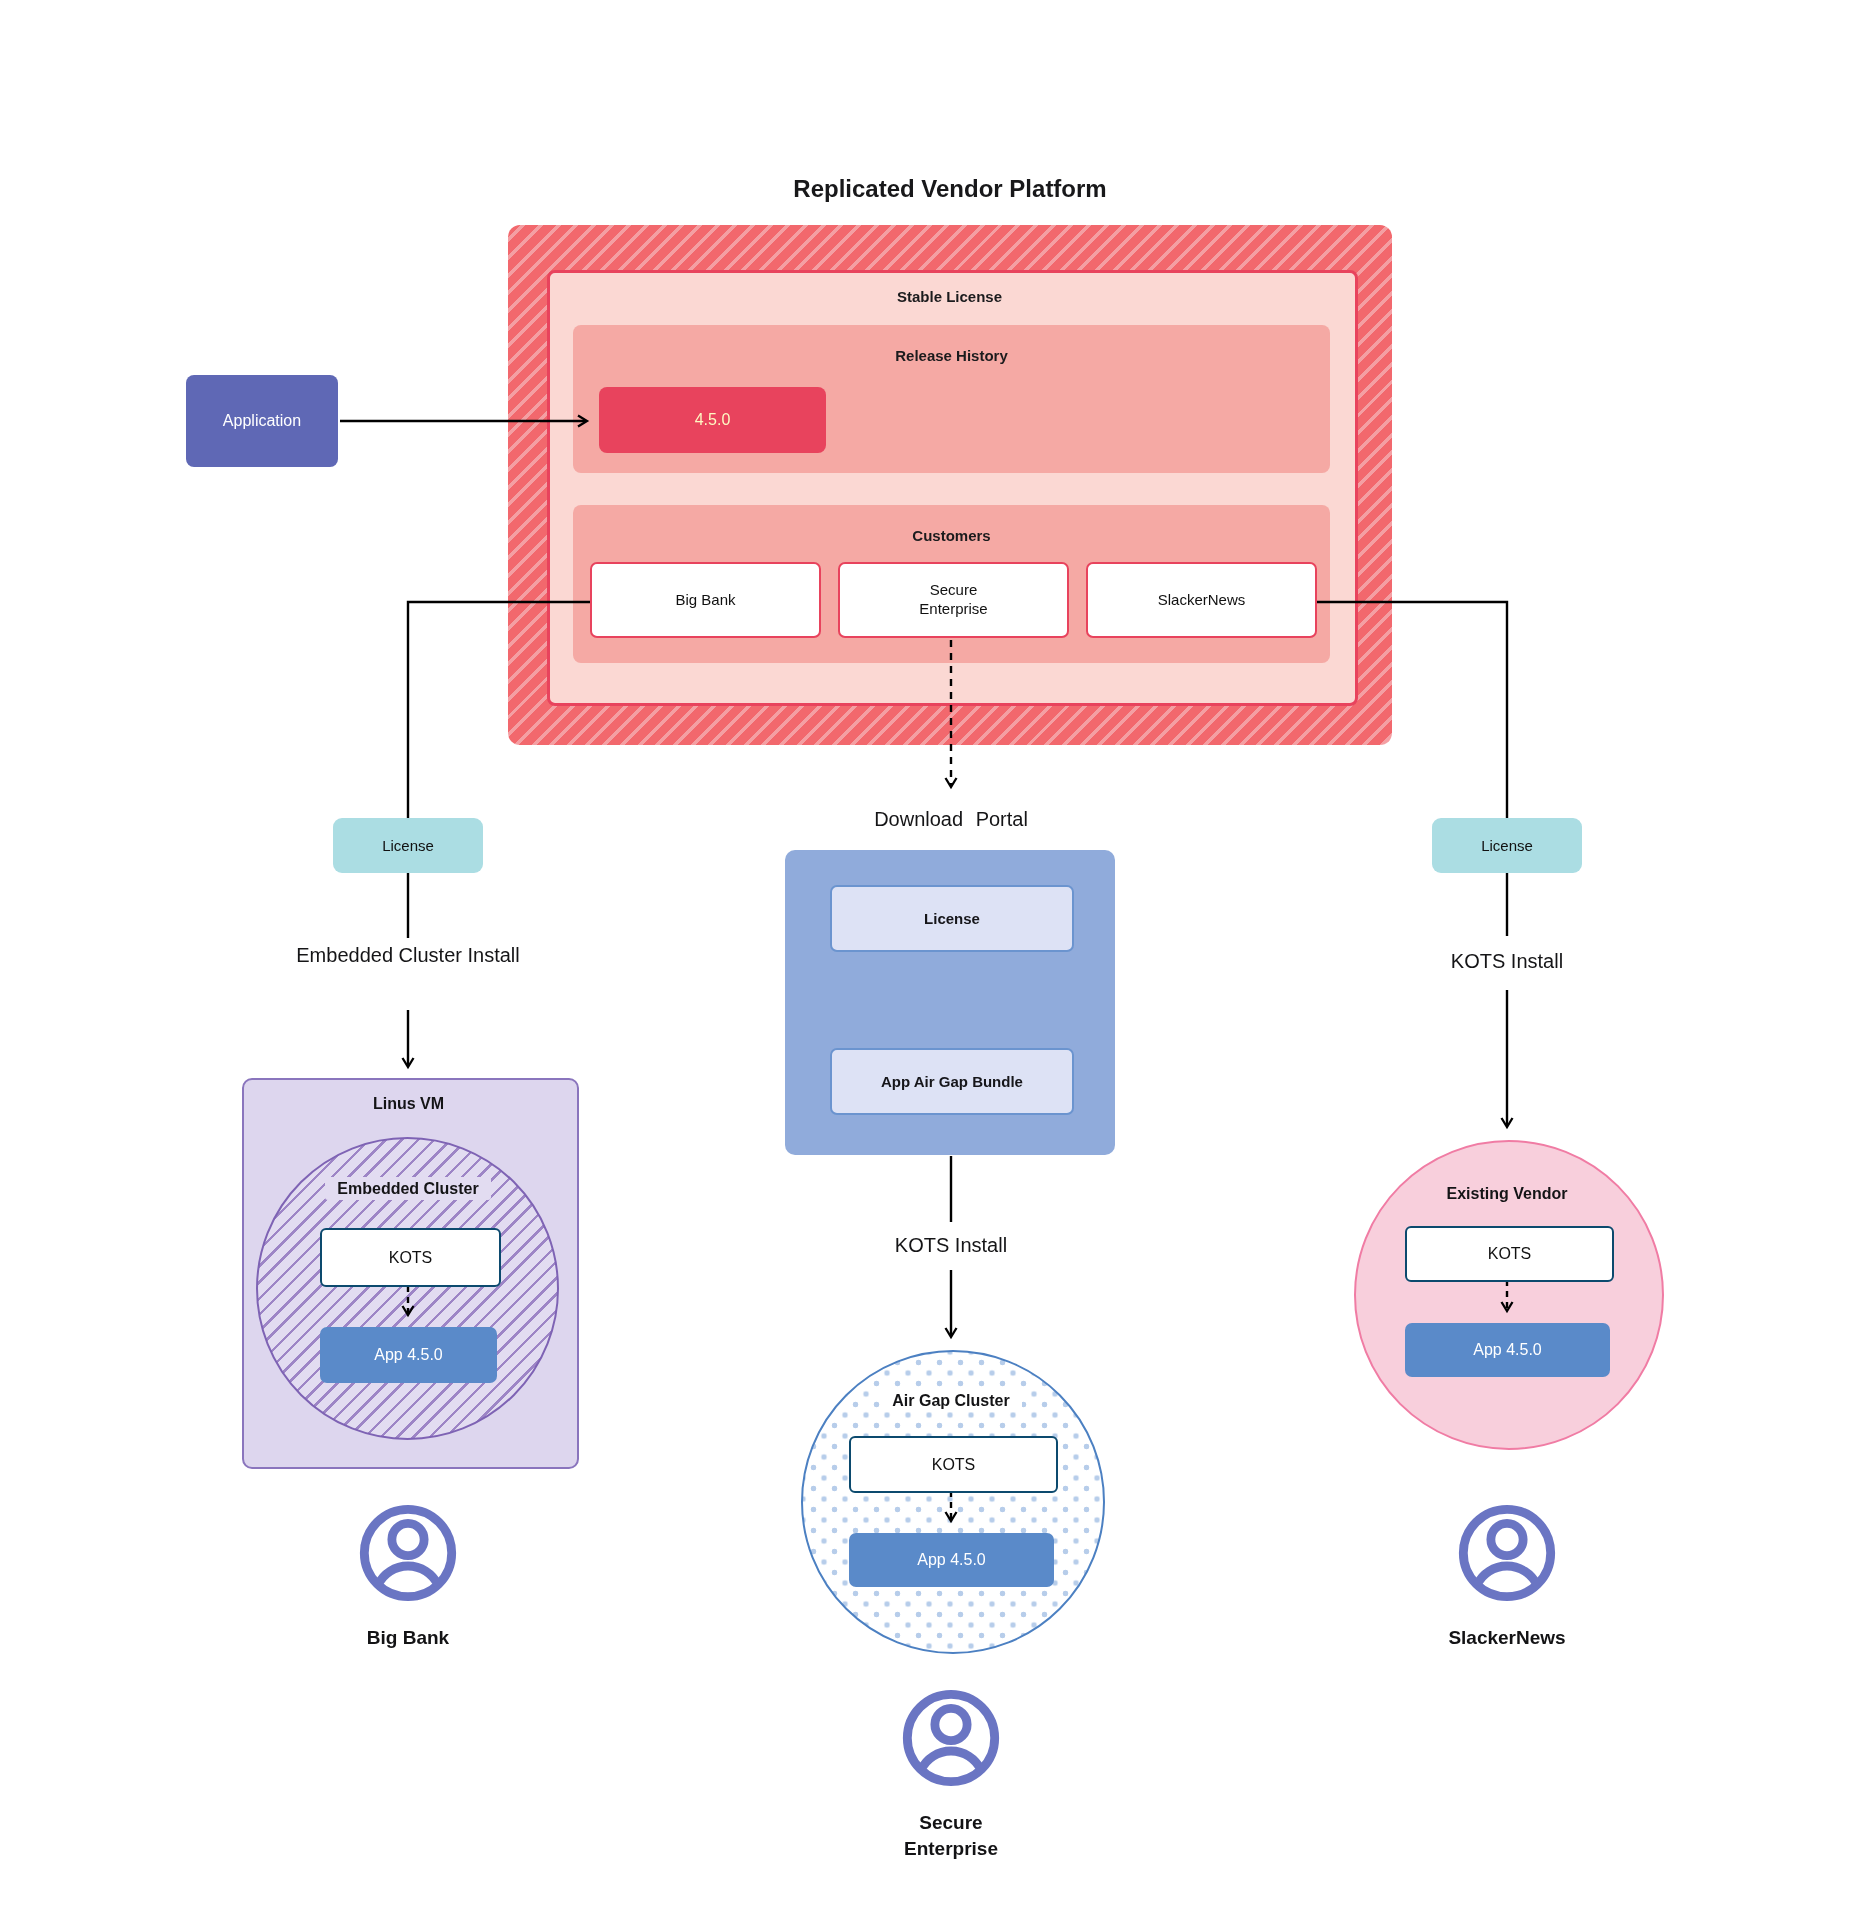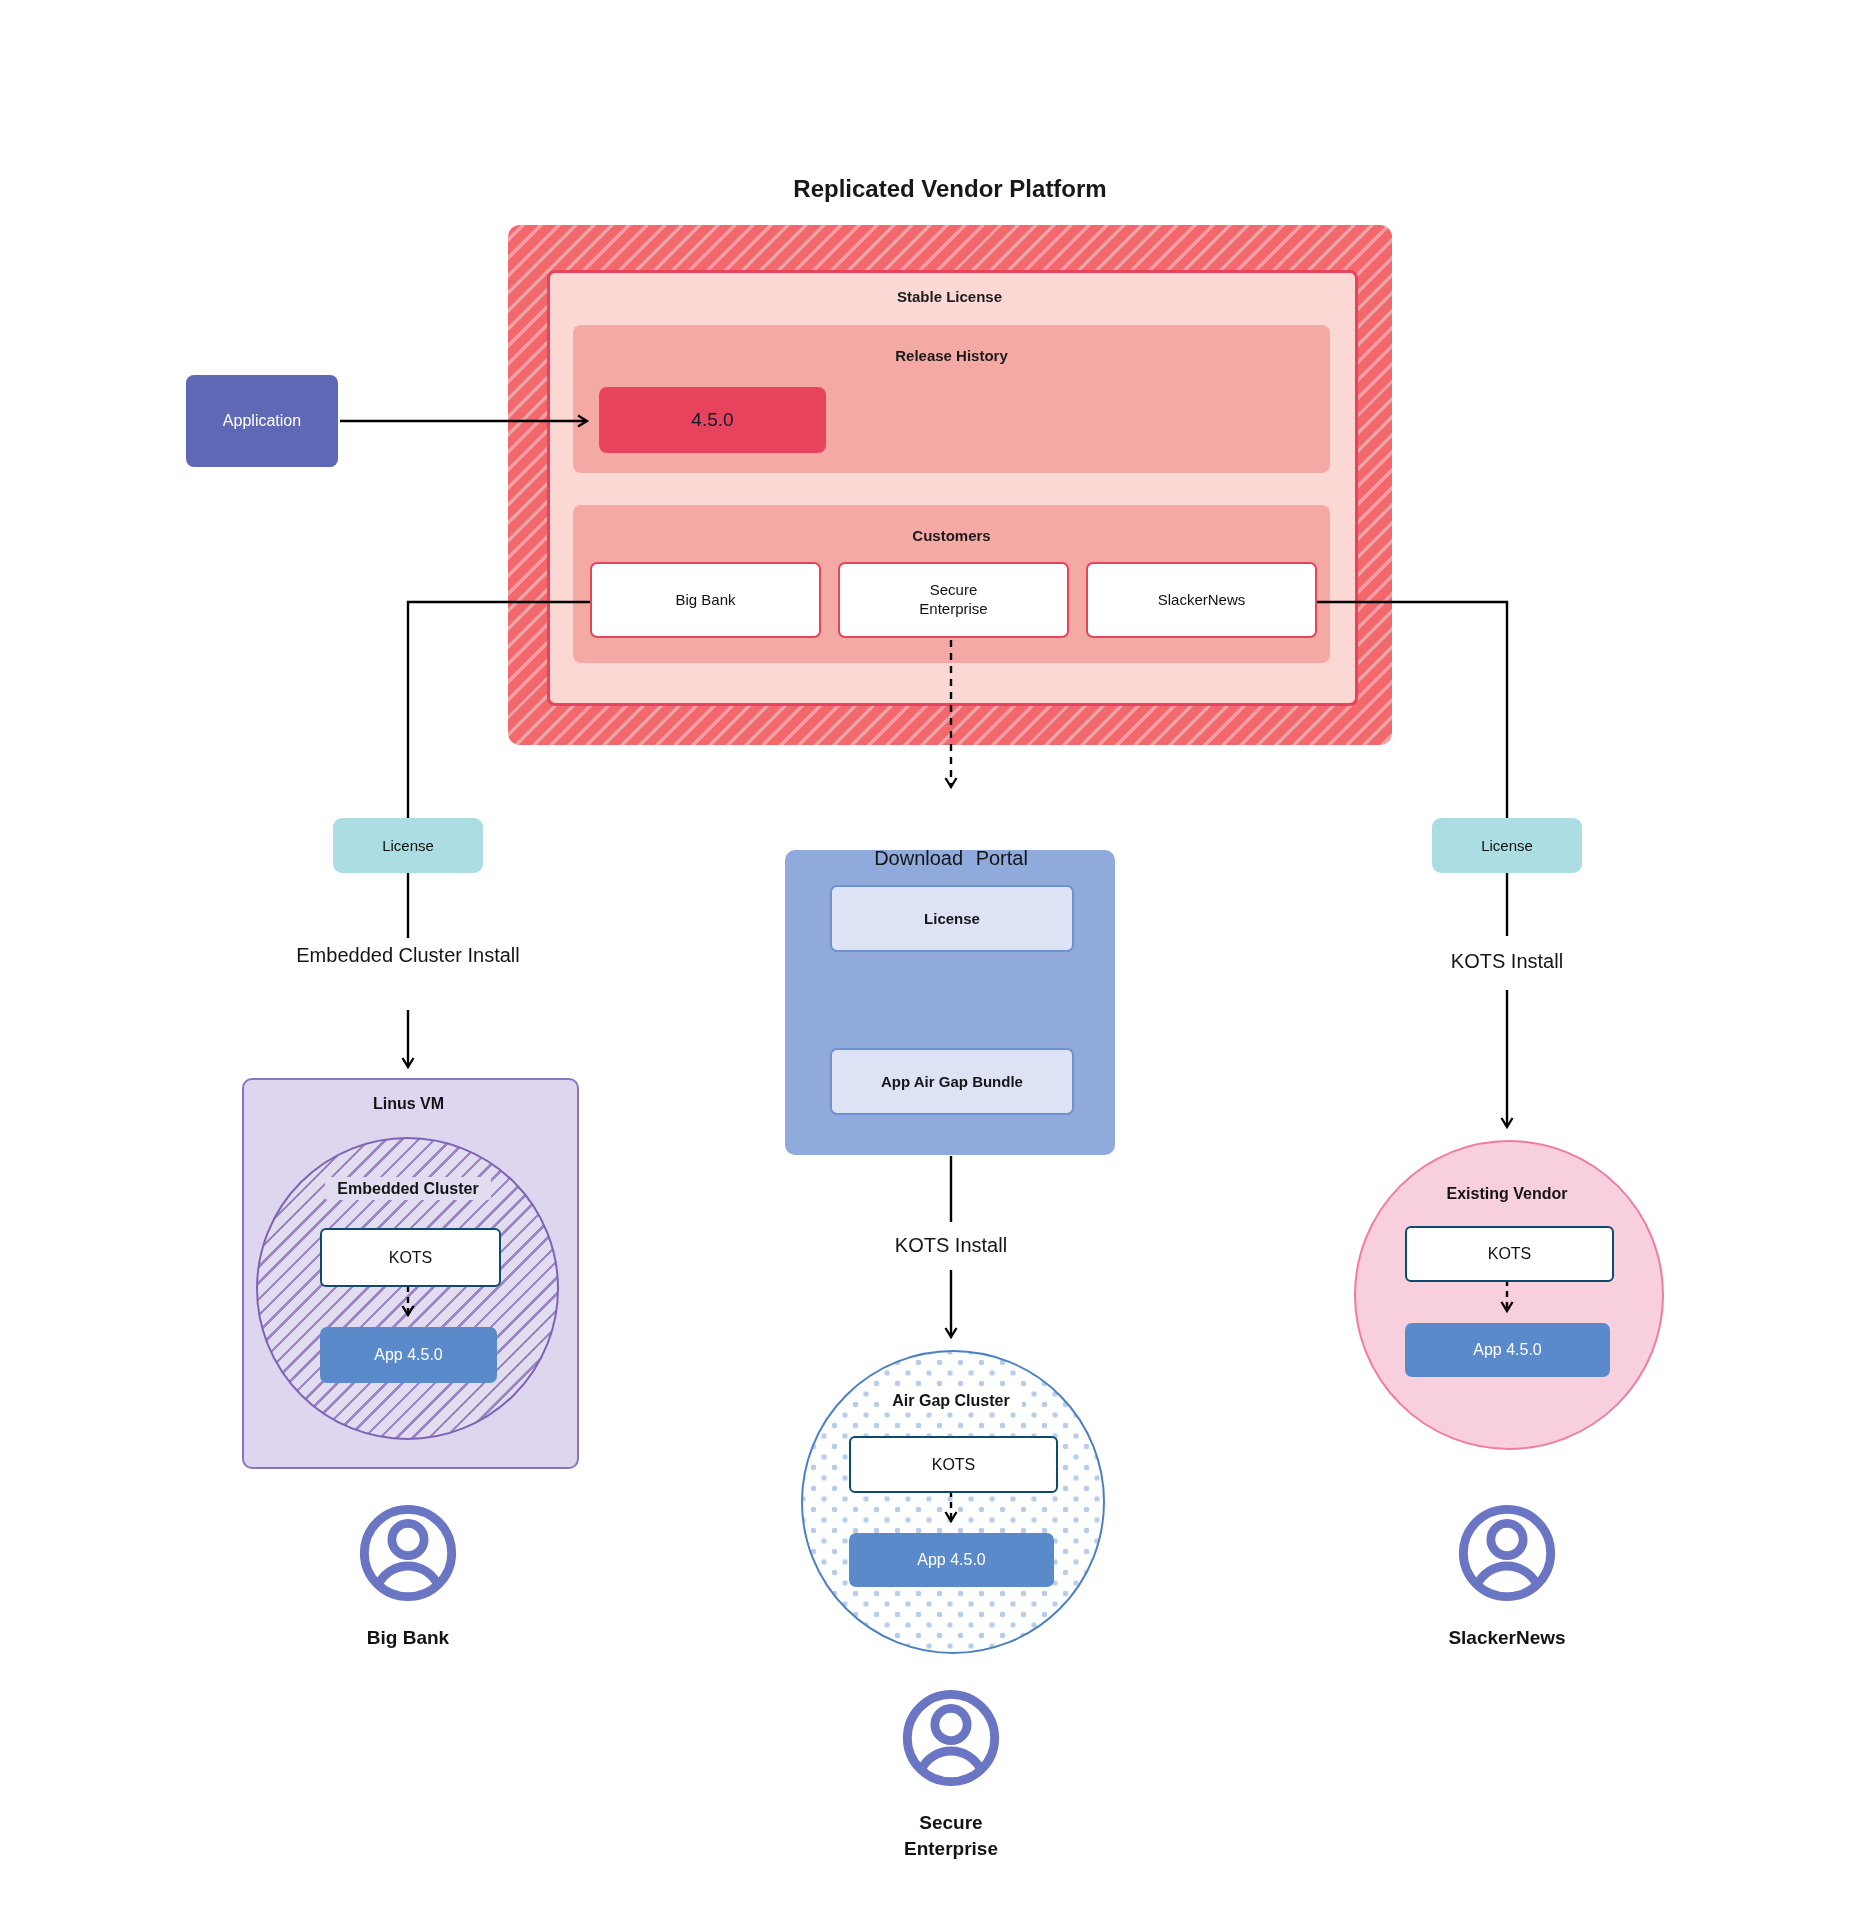--- a/index.html
+++ b/index.html
@@ -15,21 +15,21 @@
   
   .hatch-red{
     background:repeating-linear-gradient(135deg,#f2686d 0 9px,#f49fa3 9px 12.5px);
     border-radius:12px;
   }
   .stable{
     background:#fbd8d3;border:3px solid #e8435d;border-radius:8px;
   }
   .panel-salmon{background:#f5a9a4;border-radius:8px;}
   .label-sm{font-size:15px;font-weight:600;color:#1b1b1d;text-align:center;}
-  .rbox{background:#e8435d;border-radius:8px;color:#0f172a;font-size:19px;font-weight:500;}
+  .rbox{background:#e8435d;border-radius:8px;color:#fef9c3;font-size:16px;font-weight:500;}
   .wbox{background:#fff;border:2.5px solid #e8435d;border-radius:7px;font-size:15px;font-weight:500;color:#111;line-height:1.25;}
   .wbox .narrow{max-width:100px;}
 
   .application{background:#5f68b5;border-radius:8px;color:#fff;font-size:16px;font-weight:500;}
   .teal{background:#abdde3;border-radius:9px;font-size:15px;font-weight:500;color:#111;}
   .flow-label{font-size:20px;font-weight:500;color:#151517;text-align:center;line-height:1.3;}
   .ws{word-spacing:7px;}
 
   
   .vm{background:#ddd6ee;border:2px solid #8a75bd;border-radius:10px;}
@@ -127,21 +127,21 @@
   <div class="abs z10 wbox center" style="left:838px;top:562px;width:227px;height:72px;">
     <span class="narrow">Secure Enterprise</span>
   </div>
   <div class="abs z10 wbox center" style="left:1086px;top:562px;width:227px;height:72px;">SlackerNews</div>
 
   <div class="abs z10 teal center" style="left:333px;top:818px;width:150px;height:55px;">License</div>
   <div class="abs z10 flow-label" style="left:288px;top:942px;width:240px;">Embedded Cluster Install</div>
   <div class="abs z10 kotsbox center" style="left:320px;top:1228px;width:177px;height:55px;">KOTS</div>
   <div class="abs z10 appbox center" style="left:320px;top:1327px;width:177px;height:56px;">App 4.5.0</div>
 
-  <div class="abs z10 flow-label ws" style="left:798px;top:845px;width:306px;">Download Portal</div>
+  <div class="abs z10 flow-label ws" style="left:798px;top:806px;width:306px;">Download Portal</div>
   <div class="abs z10 dp-item center" style="left:830px;top:885px;width:240px;height:63px;">License</div>
   <div class="abs z10 dp-item center" style="left:830px;top:1048px;width:240px;height:63px;">App Air Gap Bundle</div>
   <div class="abs z10 flow-label" style="left:831px;top:1232px;width:240px;">KOTS Install</div>
   <div class="abs z10 kotsbox center" style="left:849px;top:1436px;width:205px;height:53px;">KOTS</div>
   <div class="abs z10 appbox center" style="left:849px;top:1533px;width:205px;height:54px;">App 4.5.0</div>
 
   <div class="abs z10 teal center" style="left:1432px;top:818px;width:150px;height:55px;">License</div>
   <div class="abs z10 flow-label" style="left:1387px;top:948px;width:240px;">KOTS Install</div>
   <div class="abs z10 kotsbox center" style="left:1405px;top:1226px;width:205px;height:52px;">KOTS</div>
   <div class="abs z10 appbox center" style="left:1405px;top:1323px;width:205px;height:54px;">App 4.5.0</div>

